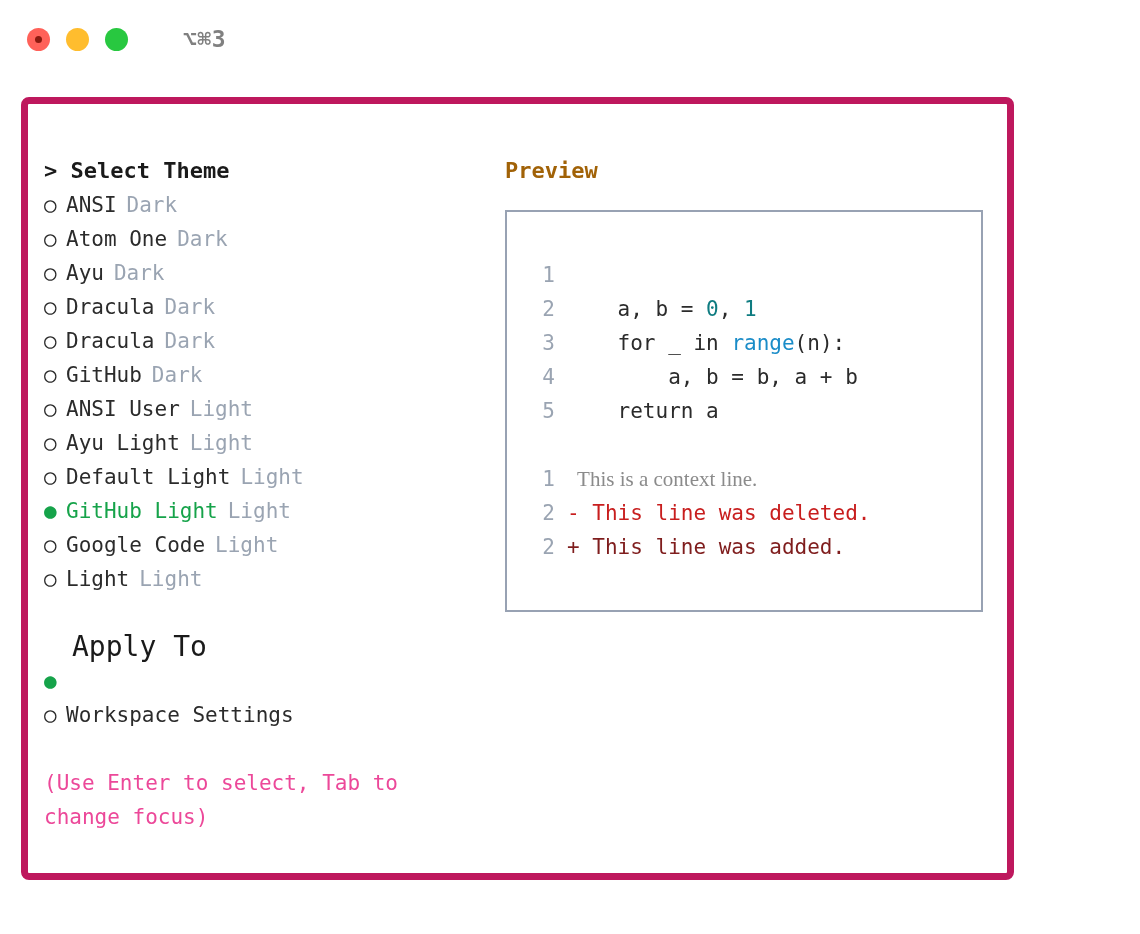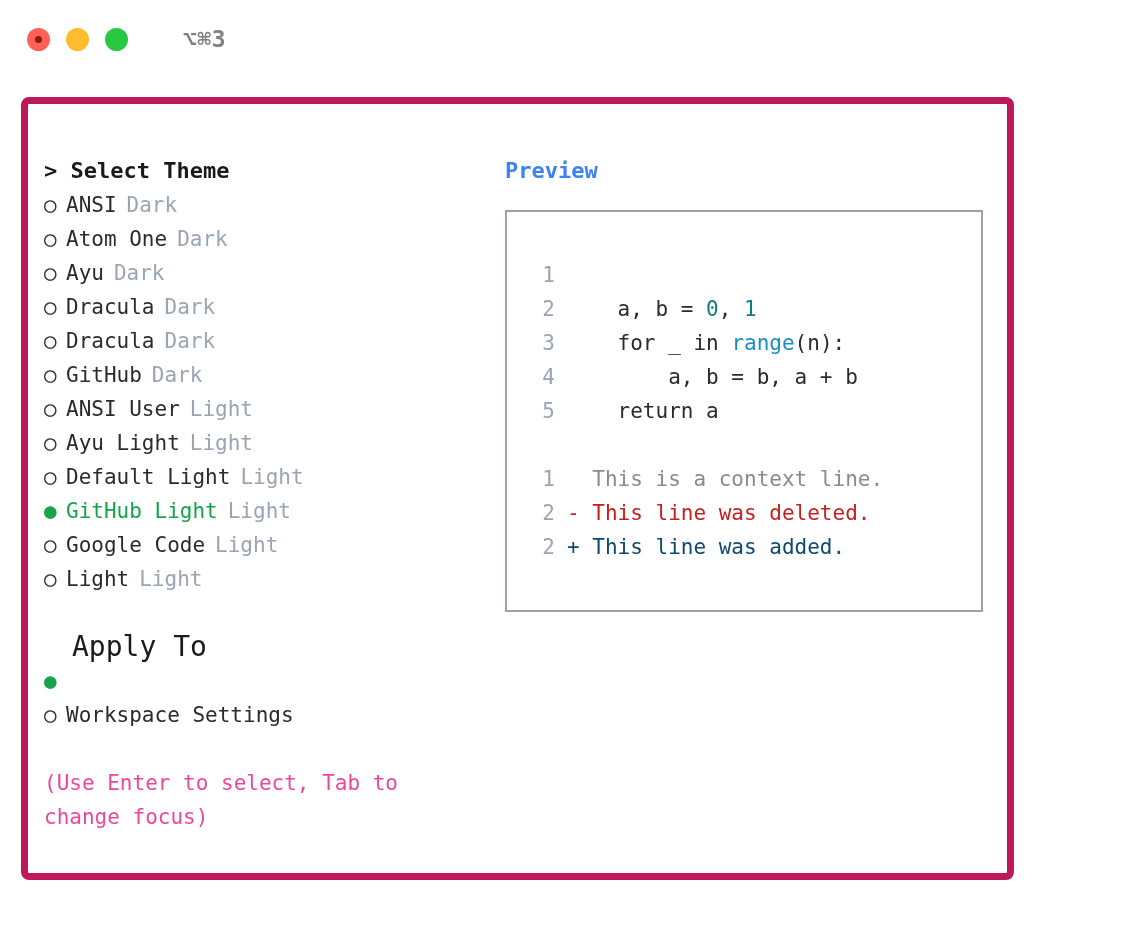--- a/index.html
+++ b/index.html
@@ -150,21 +150,21 @@
     color: #ec4899;
     line-height: 34px;
     width: 400px;
     white-space: pre-wrap;
   }
 
   
   .preview-head {
     font-size: 22px;
     font-weight: 700;
-    color: #3b82f6;
+    color: #a16207;
     line-height: 34px;
   }
   .preview-box {
     margin-top: 22px;
     width: 478px;
     height: 402px;
     border: 2px solid #98a2b3;
     box-sizing: border-box;
     background: #ffffff;
     padding: 46px 0 0 20px;
@@ -183,23 +183,23 @@
     margin-right: 12px;
   }
   .code-text { color: #2b2b2b; }
 
   .tok-fn   { color: #9b1c1c; }
   .tok-num  { color: #0f7c81; }
   .tok-call { color: #1a8cc8; }
   .tok-kw   { color: #2b2b2b; }
 
   .diff-gap { height: 34px; }
-  .diff-ctx { color: #8b8b8b; }
+  .diff-ctx { color: #8b8b8b; font-family: Liberation Serif, serif; }
   .diff-del { color: #c81e1e; }
-  .diff-add { color: #0c4a6e; }
+  .diff-add { color: #7f1d1d; }
 </style>
 </head>
 <body>
 
 <div class="window">
 
   <div class="titlebar">
     <div class="lights">
       <div class="light light-red"></div>
       <div class="light light-yellow"></div>

